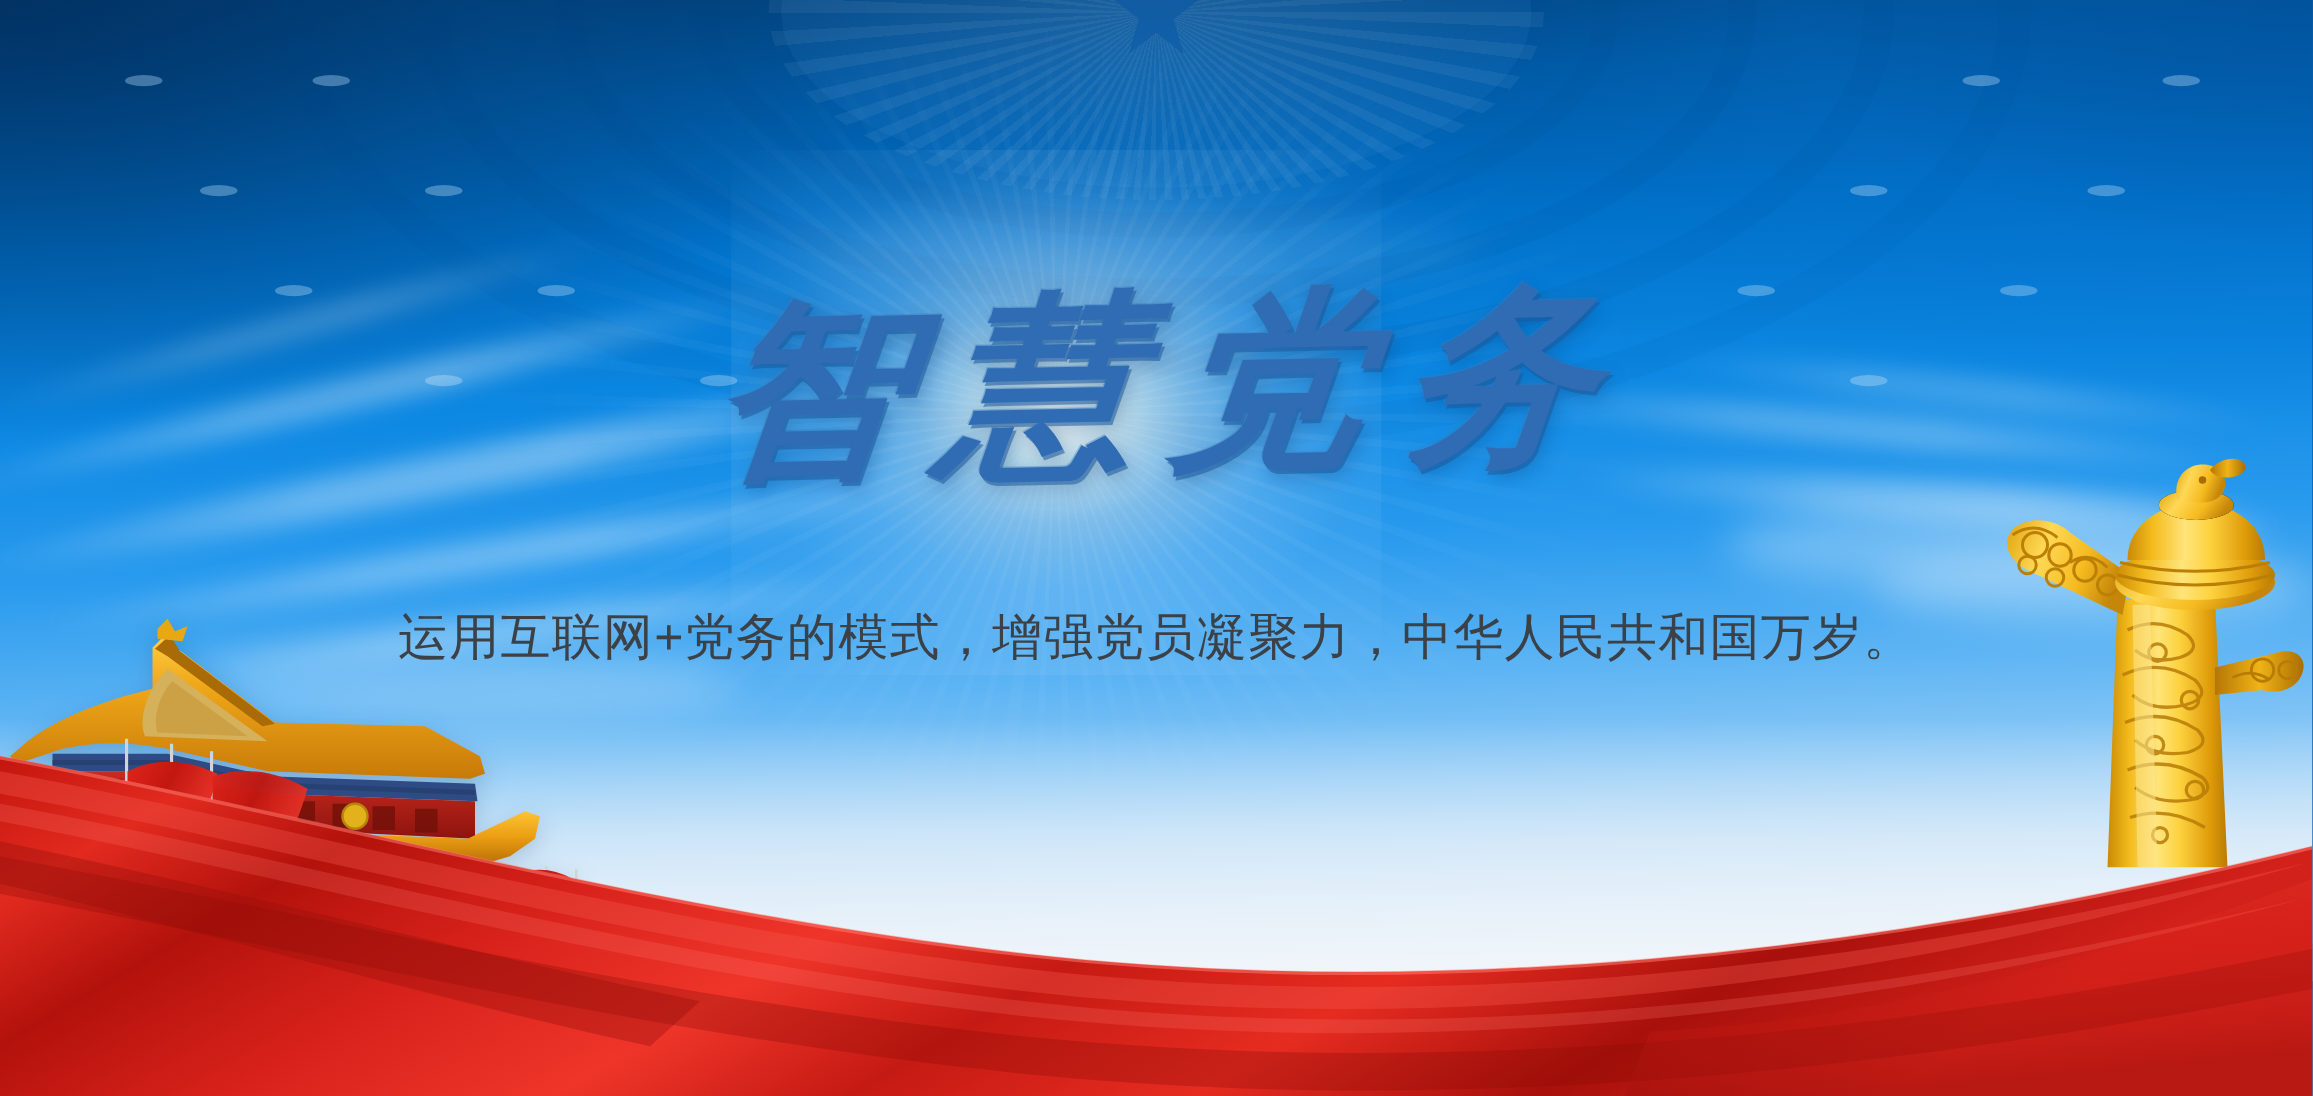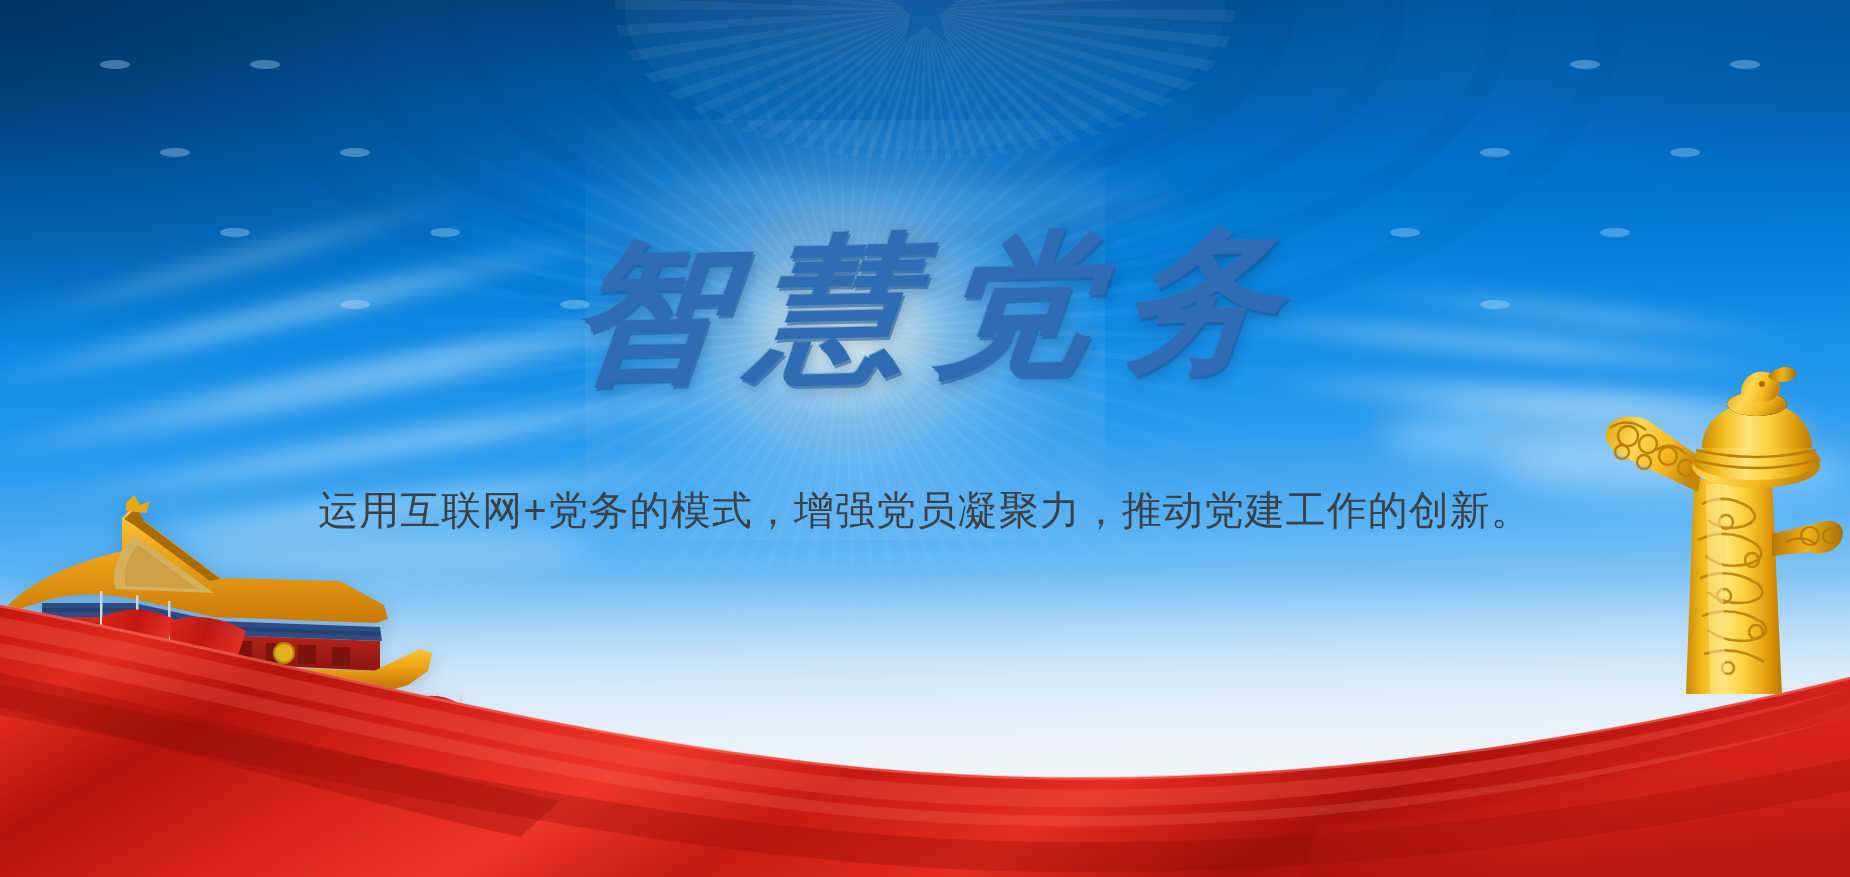--- a/index.html
+++ b/index.html
@@ -257,21 +257,21 @@
   <div class="sunrays"></div>
   <div class="sunglow"></div>
 
   <div class="horizon-haze"></div>
 
   <div class="title-wrap">
     <div class="title">智慧党务</div>
   </div>
 
   <div class="subtitle-wrap">
-    <div class="subtitle">运用互联网+党务的模式，增强党员凝聚力，推动党建工作的创新。</div>
+    <div class="subtitle">运用互联网+党务的模式，增强党员凝聚力，中华人民共和国万岁。</div>
   </div>
 
   <svg class="gate" viewBox="0 0 505 300">
     <defs>
       <linearGradient id="roofG" x1="0" y1="0" x2="0" y2="1">
         <stop offset="0" stop-color="#ffd24a"></stop>
         <stop offset=".35" stop-color="#f0a81a"></stop>
         <stop offset="1" stop-color="#c87a08"></stop>
       </linearGradient>
       <linearGradient id="roofG2" x1="0" y1="0" x2="0" y2="1">

